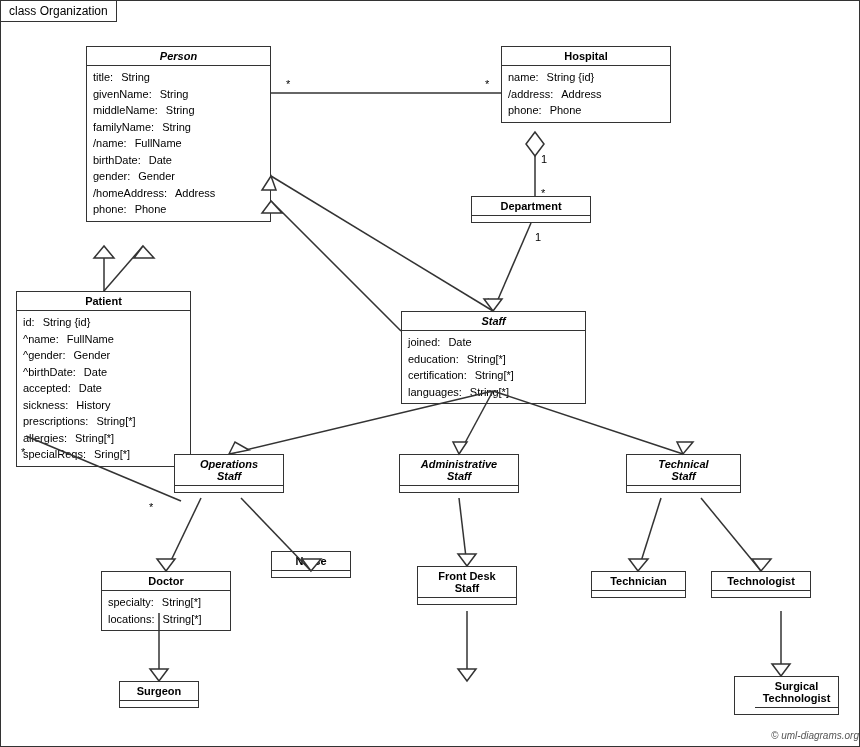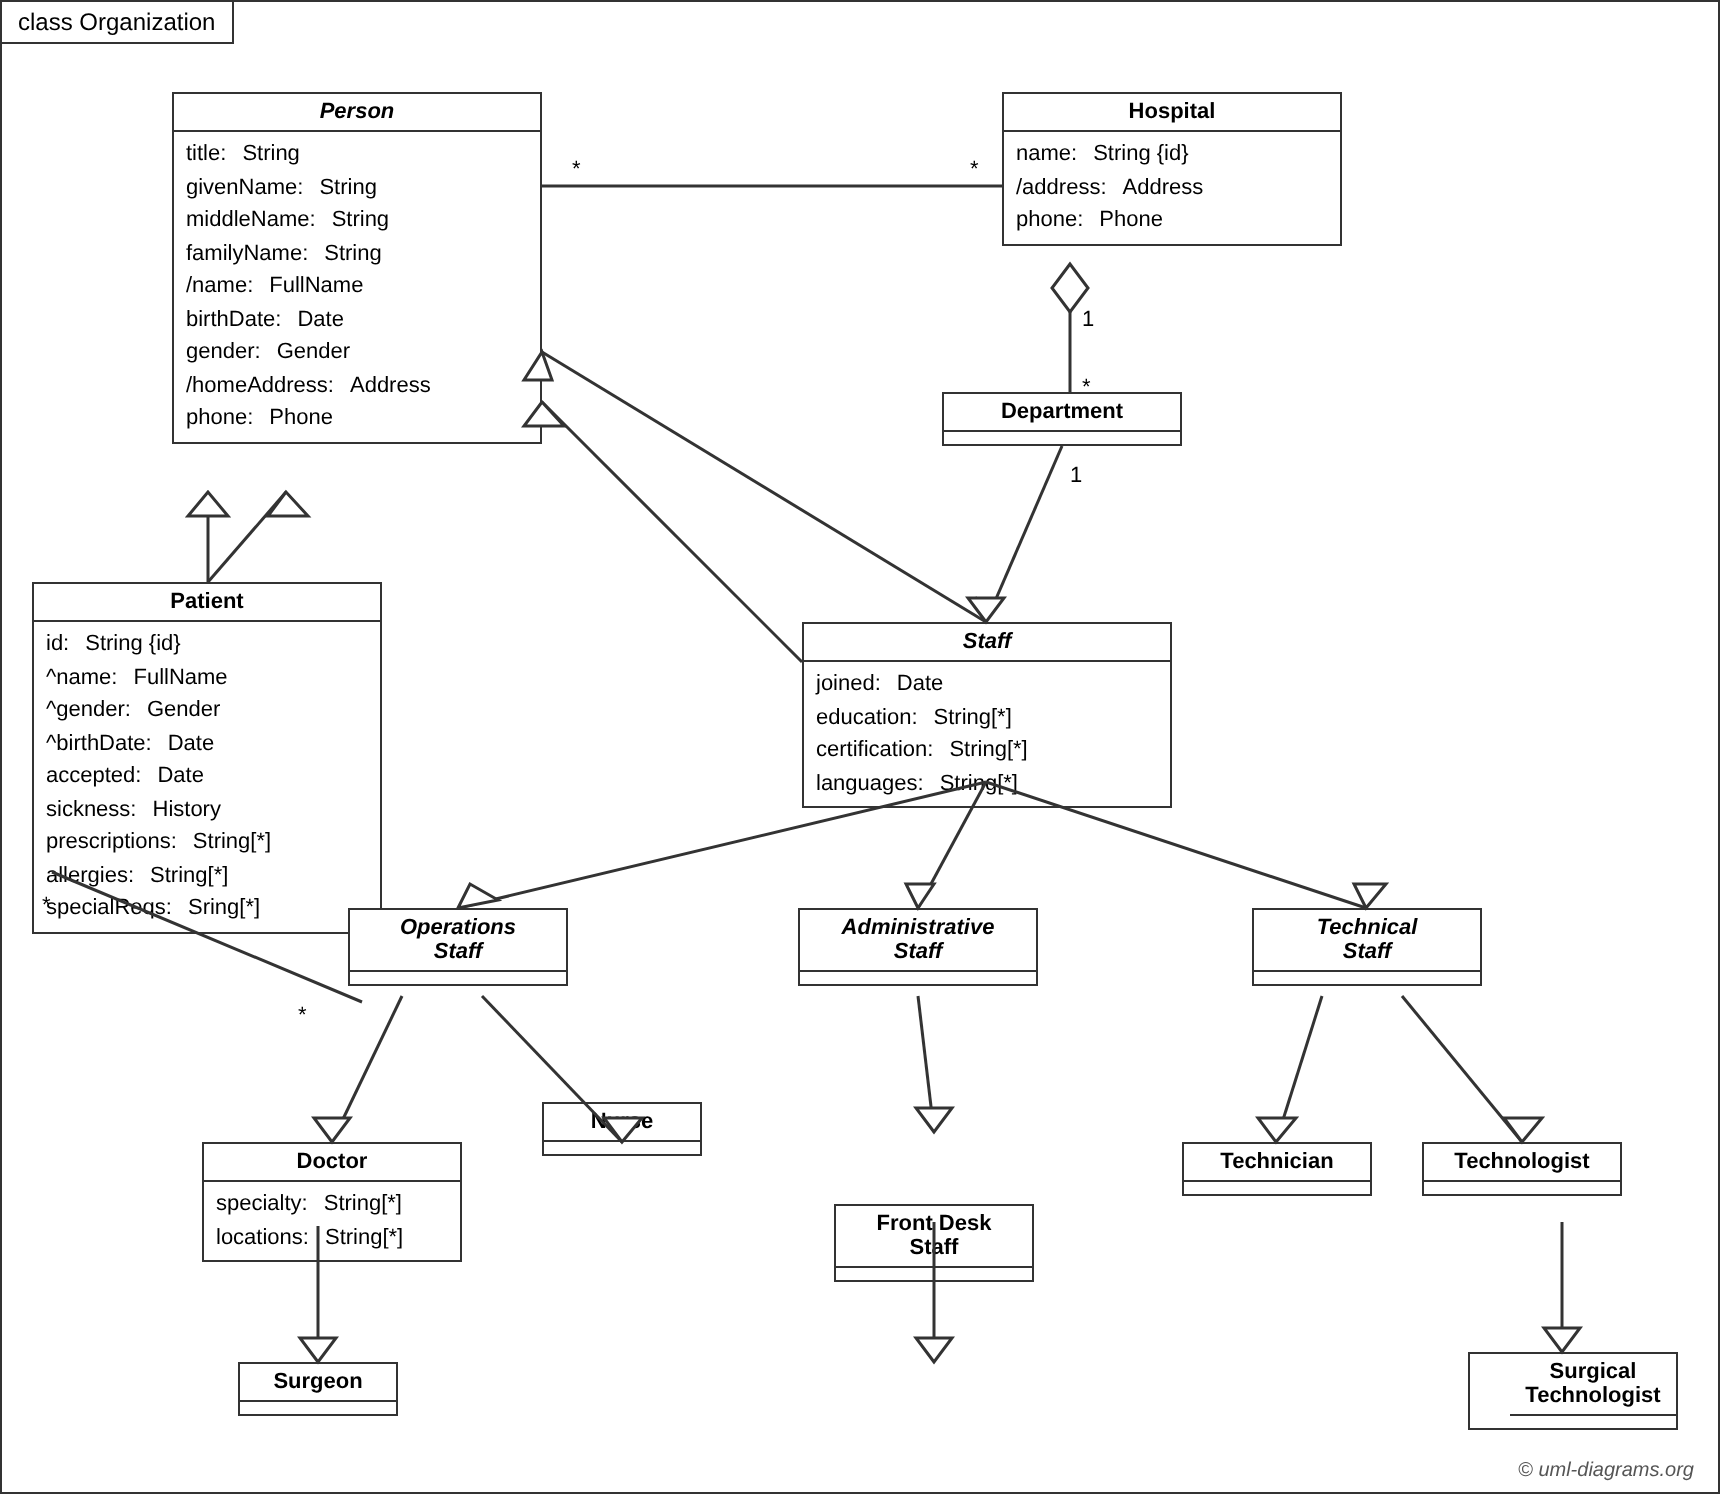--- a/index.html
+++ b/index.html
@@ -61,21 +61,21 @@
       top: 0;
       left: 0;
       width: 860px;
       height: 747px;
       pointer-events: none;
       overflow: visible;
     }
     .copyright {
       position: absolute;
       bottom: 5px;
-      right: 12px;
+      right: 0;
       font-size: 10px;
       color: #555;
       font-style: italic;
     }
   </style>
 </head>
 <body>
 
 <div class="diagram-container">
   <div class="diagram-title">class Organization</div>
@@ -239,21 +239,21 @@
           <span class="attr-type">String[*]</span>
         </div>
     </div>
   </div>
 
   <div class="uml-class" style="left:270px; top:550px; width:80px;">
     <div class="uml-class-header">Nurse</div>
     <div class="uml-class-body" style="height:6px;"></div>
   </div>
 
-  <div class="uml-class" style="left:416px; top:565px; width:100px;margin-top:36px;">
+  <div class="uml-class" style="left:416px; top:565px; width:100px;">
     <div class="uml-class-header" style="white-space:pre-line;">Front Desk
 Staff</div>
     <div class="uml-class-body" style="height:4px;"></div>
   </div>
 
   <div class="uml-class" style="left:590px; top:570px; width:95px;">
     <div class="uml-class-header">Technician</div>
     <div class="uml-class-body" style="height:6px;"></div>
   </div>
 

